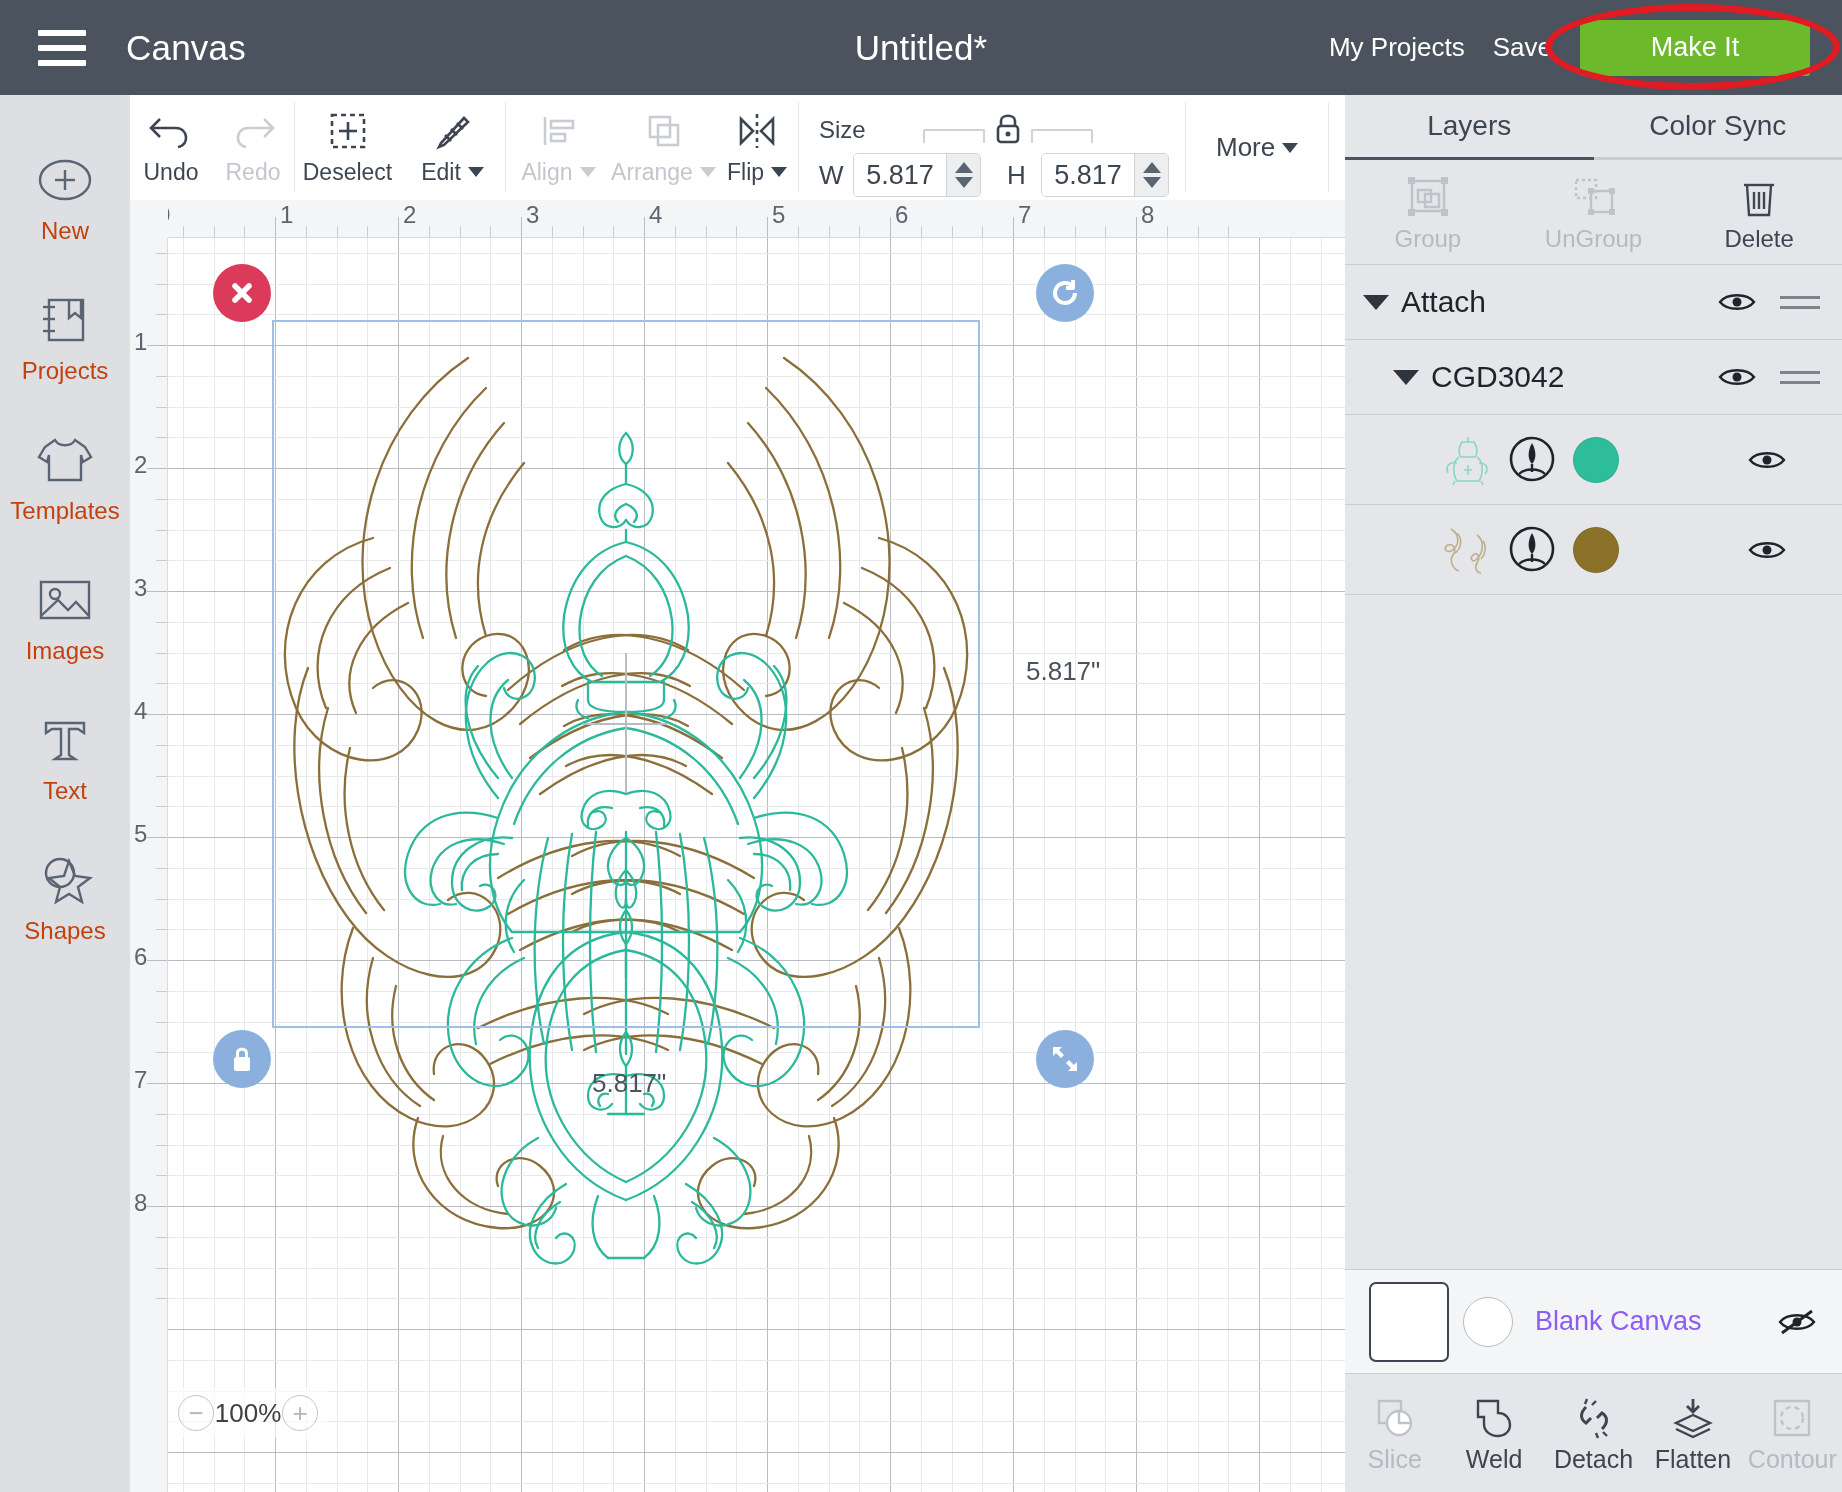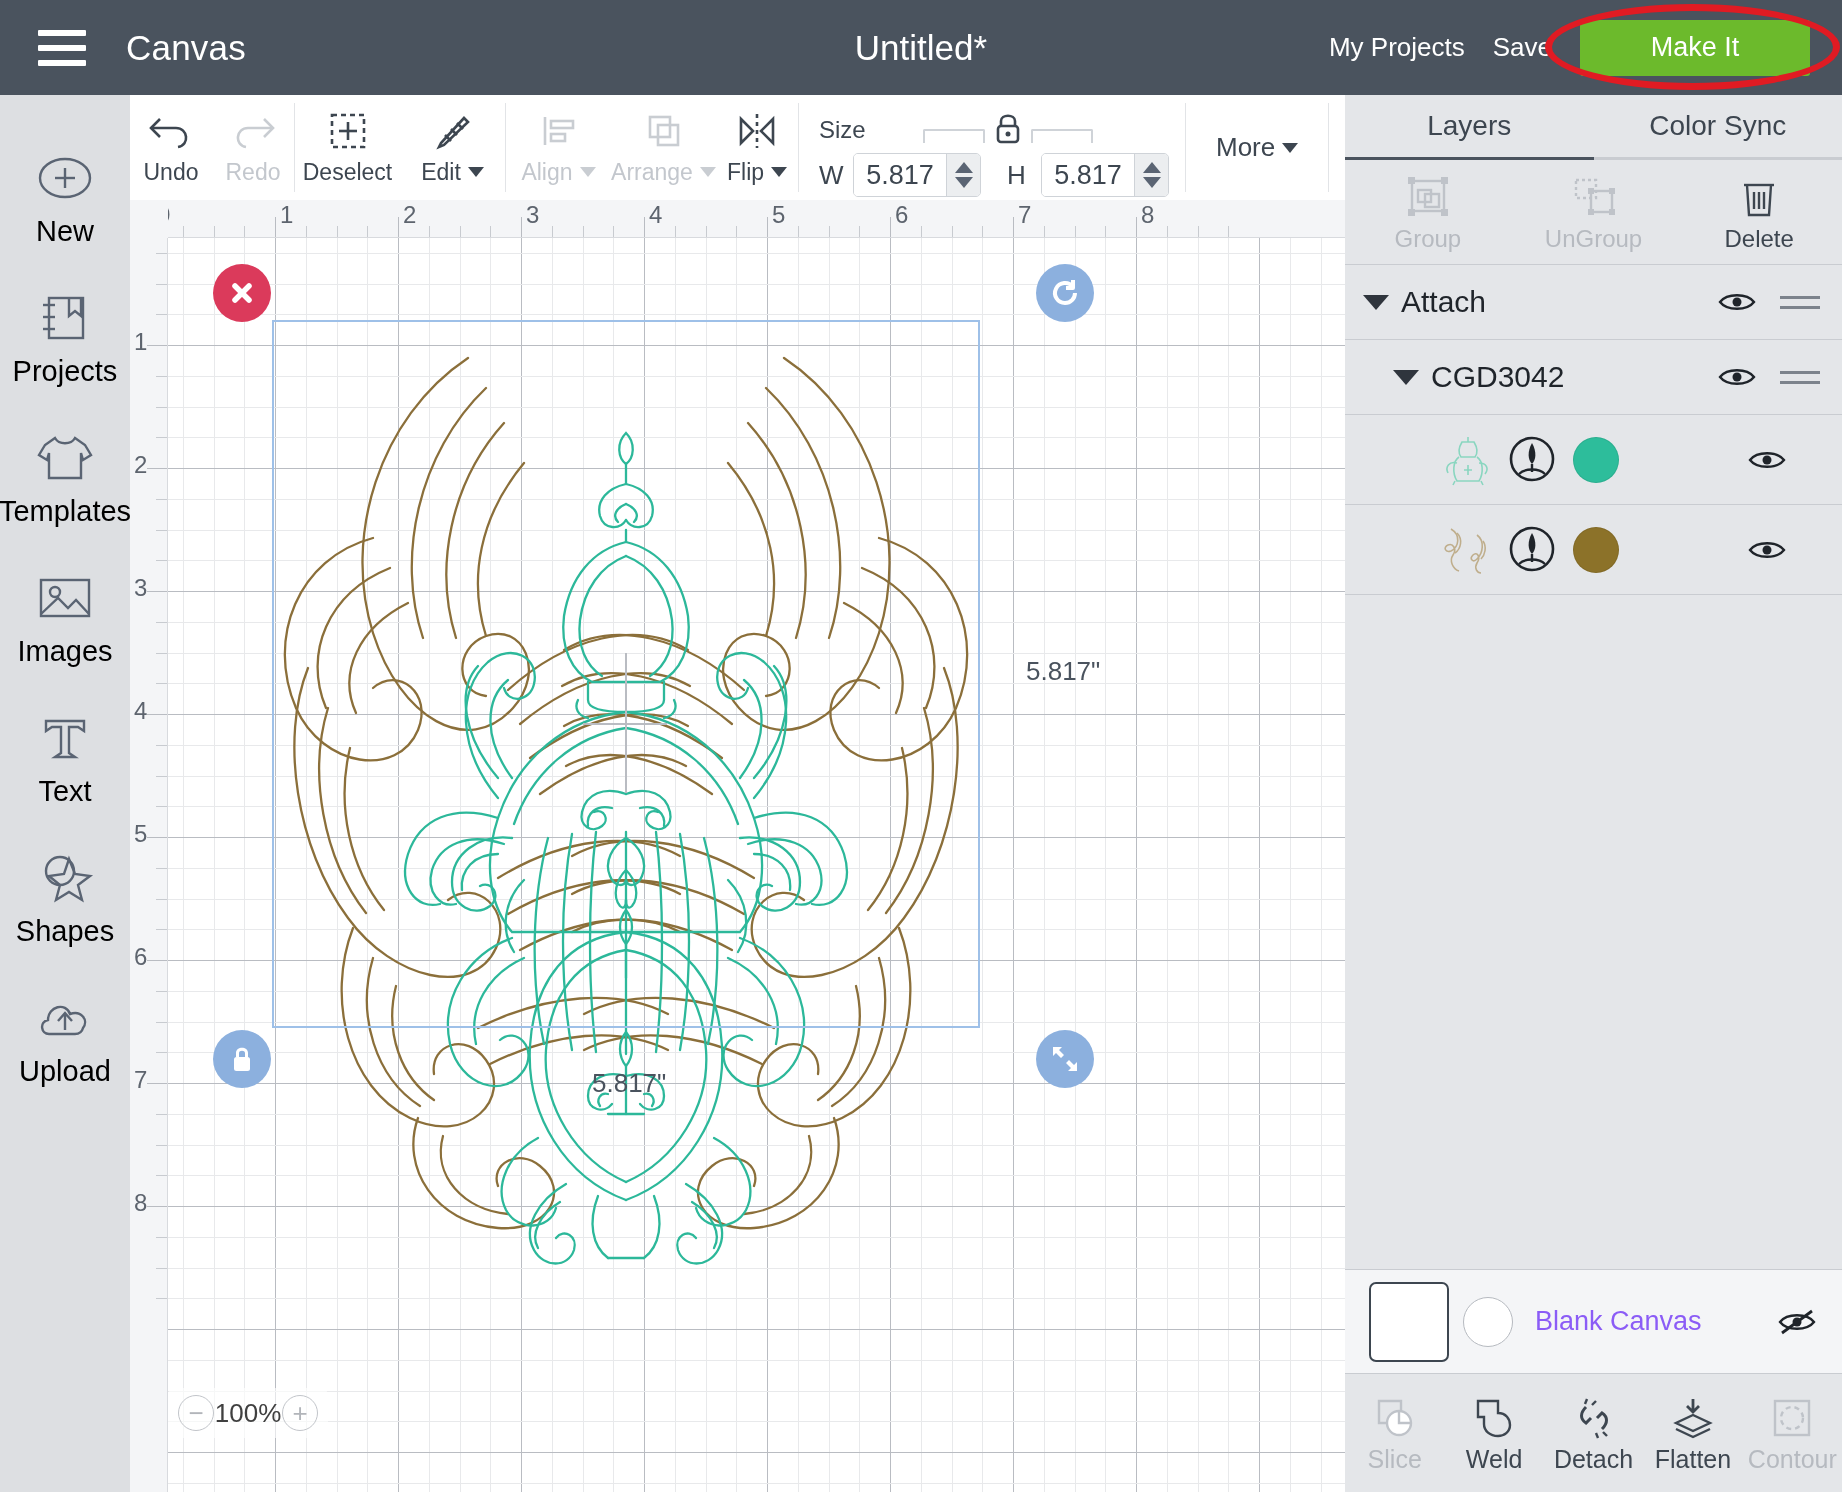--- a/index.html
+++ b/index.html
@@ -39,21 +39,21 @@
 
   
   .sidebar {
     position: absolute; left: 0; top: 95px; width: 130px; height: 1397px;
     background: #dddfe2;
     display: flex; flex-direction: column; align-items: center; padding-top: 32px;
   }
   .side-item { width: 130px; height: 140px; display: flex; flex-direction: column;
     align-items: center; justify-content: center; cursor: pointer; }
   .side-item .ic { height: 62px; display: flex; align-items: center; justify-content: center; }
-  .side-item .lbl { font-size: 29px; color: #000000; margin-top: 6px; }
+  .side-item .lbl { font-size: 24px; color: #c2410c; margin-top: 6px; }
   .side-item svg { stroke: #5a6473; fill: none; stroke-width: 2.4; }
 
   
   .toolbar {
     position: absolute; left: 130px; top: 95px; width: 1215px; height: 105px;
     background: #fff; display: flex; align-items: stretch;
   }
   .tb-sep { width: 1px; background: #e2e4e7; margin: 8px 0; }
   .tb-group { display: flex; align-items: flex-start; }
   .tb-btn { width: 82px; display: flex; flex-direction: column; align-items: center;
@@ -261,29 +261,20 @@
       <div class="lbl">Text</div>
     </div>
     <div class="side-item">
       <div class="ic">
         <svg width="58" height="54" viewBox="0 0 58 54">
             <circle cx="24" cy="20" r="14"></circle>
             <path d="M33 8 L39 23 L54 25 L42 34 L46 49 L33 41 L20 49 L24 34 L13 25 L28 23 Z"></path>
           </svg>
       </div>
       <div class="lbl">Shapes</div>
-    </div>
-    <div class="side-item">
-      <div class="ic">
-        <svg width="60" height="48" viewBox="0 0 60 48">
-            <path d="M14 40 C6 40 4 28 13 26 C13 12 31 8 35 20 C46 16 54 26 48 34 C47 38 44 40 40 40 Z"></path>
-            <path d="M30 36 L30 20 M23 27 L30 19 L37 27"></path>
-          </svg>
-      </div>
-      <div class="lbl">Upload</div>
     </div>
   </div>
 
   <div class="toolbar">
     <div class="tb-group">
       <div class="tb-btn">
         <div class="ic">
           <svg width="50" height="40" viewBox="0 0 50 40">
               <path d="M14 8 L5 17 L14 26"></path>
               <path d="M5 17 L30 17 C42 17 44 34 32 36"></path>

